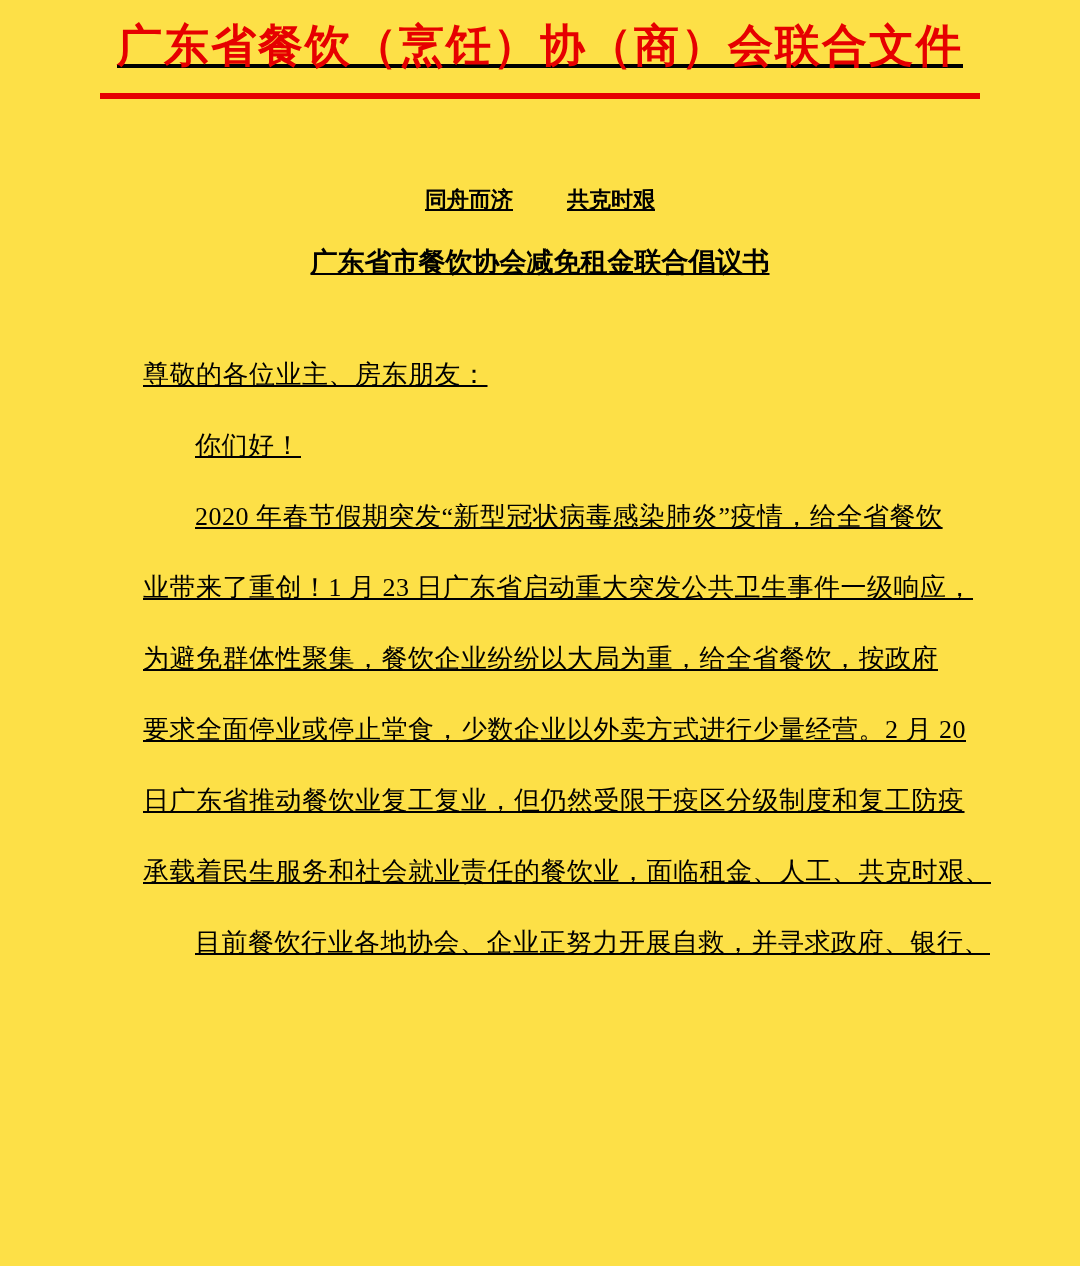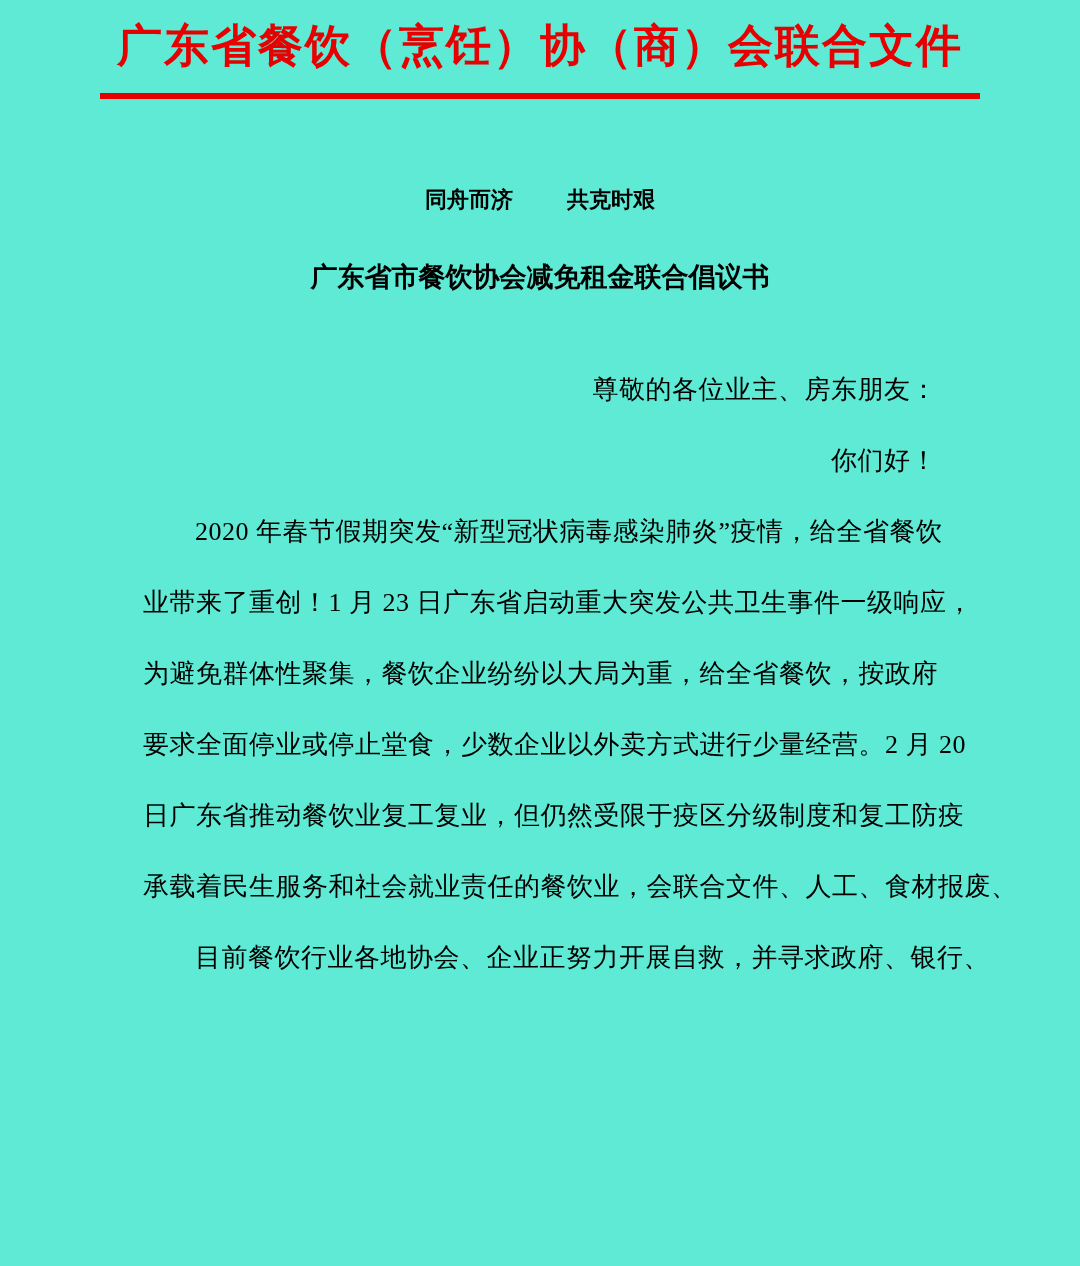--- a/index.html
+++ b/index.html
@@ -9,24 +9,25 @@
   }
   * { margin: 0; padding: 0; box-sizing: border-box; }
   html, body {
     background: #ffffff;
   }
   .page {
     position: relative;
     width: 1080px;
     height: 1266px;
     margin: 0 auto;
-    background: #5eead4;
+    background: #fde047;
     overflow: hidden;
     font-family: "Liberation Serif", "DejaVu Serif", serif;
     color: var(--text-color);
+    text-decoration: underline;
   }
   .doc-header {
     padding-top: 22px;
     text-align: center;
     color: var(--header-red);
     font-size: 45px;
     font-weight: bold;
     letter-spacing: 2px;
     line-height: 1.1;
     white-space: nowrap;
@@ -43,38 +44,38 @@
     font-size: 22px;
     font-weight: bold;
     line-height: 30px;
     white-space: nowrap;
   }
   .doc-title .gap {
     display: inline-block;
     width: 54px;
   }
   .doc-subtitle {
-    margin-top: 47px;
+    margin-top: 32px;
     text-align: center;
     font-size: 27px;
     font-weight: bold;
     line-height: 30px;
     white-space: nowrap;
   }
   .doc-body {
     margin-top: 62px;
     padding: 0 143px;
     font-size: 26px;
     color: var(--text-color);
   }
   .line {
     height: 71px;
     line-height: 71px;
     white-space: nowrap;
-    text-align: right;
+    text-align: left;
     letter-spacing: 0.5px;
   }
   .indent {
     text-indent: 2em;
   }
 </style>
 </head>
 <body>
 
 <div class="page">
@@ -93,19 +94,19 @@
 
     <div class="line">尊敬的各位业主、房东朋友：</div>
 
     <div class="line indent">你们好！</div>
 
     <div class="line indent">2020 年春节假期突发“新型冠状病毒感染肺炎”疫情，给全省餐饮</div>
     <div class="line">业带来了重创！1 月 23 日广东省启动重大突发公共卫生事件一级响应，</div>
     <div class="line">为避免群体性聚集，餐饮企业纷纷以大局为重，给全省餐饮，按政府</div>
     <div class="line">要求全面停业或停止堂食，少数企业以外卖方式进行少量经营。2 月 20</div>
     <div class="line">日广东省推动餐饮业复工复业，但仍然受限于疫区分级制度和复工防疫</div>
-    <div class="line">承载着民生服务和社会就业责任的餐饮业，会联合文件、人工、食材报废、</div>
+    <div class="line">承载着民生服务和社会就业责任的餐饮业，面临租金、人工、共克时艰、</div>
 
     <div class="line indent">目前餐饮行业各地协会、企业正努力开展自救，并寻求政府、银行、</div>
 
   </div>
 
 </div>
 
 </body></html>

